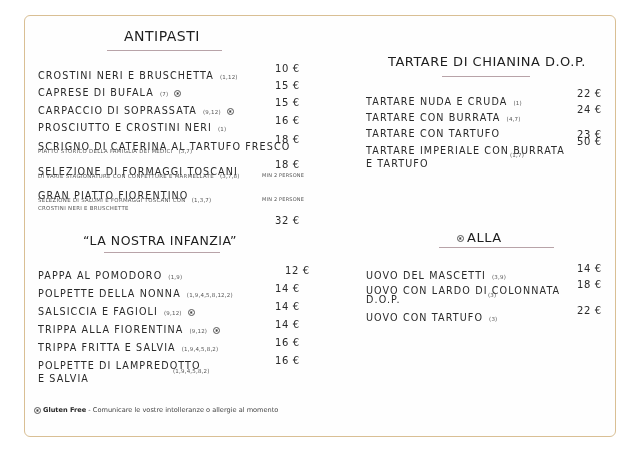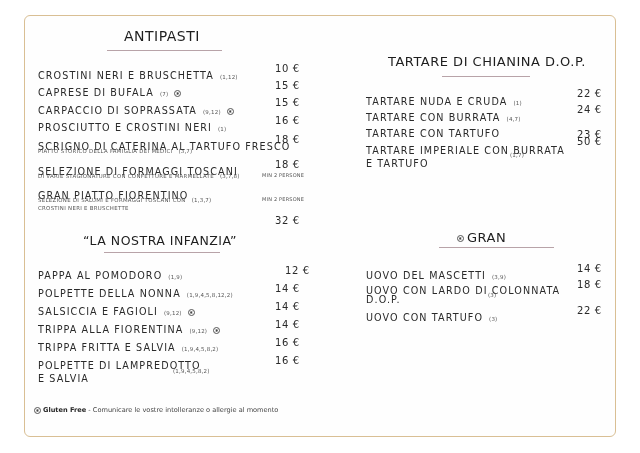--- a/index.html
+++ b/index.html
@@ -137,21 +137,21 @@
 <div class="item" style="left:366px;top:139px;">
   <span class="name">TARTARE IMPERIALE CON BURRATA</span>
 </div>
 <div class="item" style="left:366px;top:152px;">
   <span class="name">E TARTUFO</span>
 </div>
 <div class="allg" style="position:absolute;left:510px;top:152px;margin:0;">(1,7)</div>
 <div class="price" style="left:577px;top:136px;">50 €</div>
 
 <div class="sec-title" style="left:457px;top:230px;font-size:13px;">
-  <span class="gf" style="margin:0 3px 0 0;vertical-align:2px;">✱</span><span>GRAN</span>
+  <span class="gf" style="margin:0 3px 0 0;vertical-align:2px;">✱</span><span>ALLA</span>
 </div>
 <div class="divider" style="left:439px;top:247px;width:115px;"></div>
 
 <div class="item" style="left:366px;top:264px;">
   <span class="name">UOVO DEL MASCETTI</span><span class="allg">(3,9)</span>
 </div>
 <div class="price" style="left:577px;top:263px;">14 €</div>
 
 <div class="item" style="left:366px;top:279px;">
   <span class="name">UOVO CON LARDO DI COLONNATA</span>

